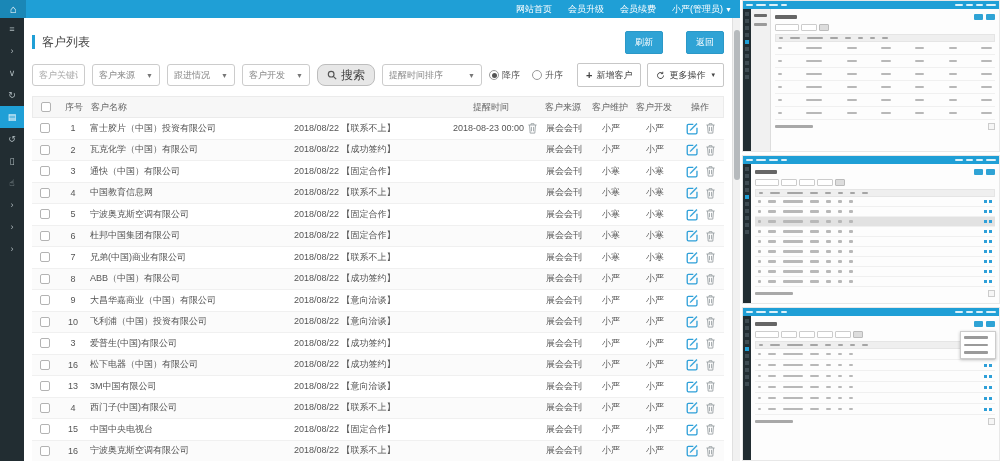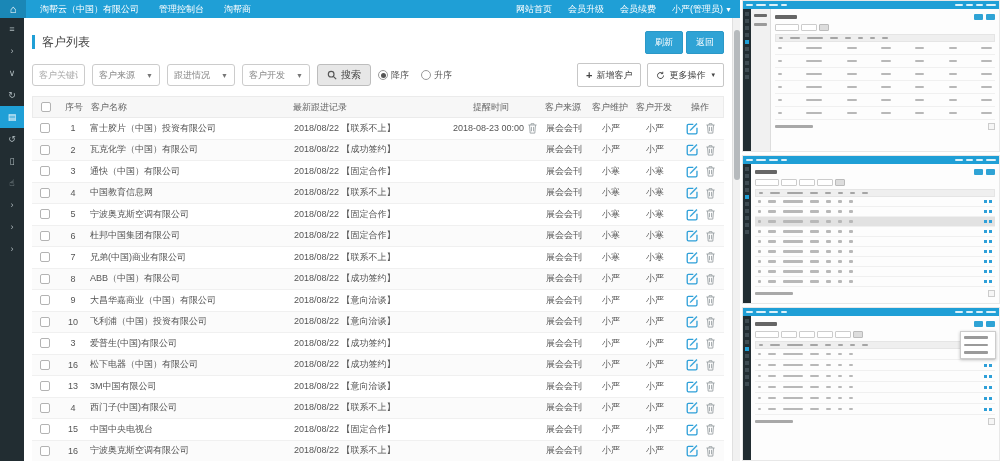--- a/index.html
+++ b/index.html
@@ -20,31 +20,31 @@
   .iconbar { width:24px; background:#222d32; display:flex; flex-direction:column; flex:0 0 auto; }
   .ic { height:22px; display:flex; align-items:center; justify-content:center; color:#aeb9bd; font-size:9px; }
   .ic.active { background:#1f9fd6; color:#fff; }
   .submenu { width:66px; background:#f4f4f4; border-right:1px solid #ddd; flex:0 0 auto; font-size:9px; }
   .submenu-item { padding:8px 6px; color:#555; cursor:pointer; }
   .submenu-item.active { background:#fff; color:#222; border-bottom:1px solid #e5e5e5; }
 
   .content { flex:1; position:relative; padding:0 8px; overflow:hidden; }
   .content-head { height:40px; display:flex; align-items:center; justify-content:space-between; padding-top:8px; }
   .page-title { font-size:12px; color:#444; border-left:3px solid #1f9fd6; padding-left:7px; line-height:14px;text-align:center; }
-  .head-btns { display:flex; gap:3px; }
+  .head-btns { display:flex; gap:23px; }
   .btn-blue { background:#2fa3d5; color:#fff; font-size:9px; padding:4px 9px; border-radius:2px; border:1px solid #2b98c7; cursor:pointer; }
 
   .filterbar { display:flex; align-items:center; gap:7px; margin:5px 0 9px; }
   .ctl { height:22px; border:1px solid #ccc; border-radius:3px; background:#fff; font-size:9px; color:#888; display:flex; align-items:center; padding:0 6px; }
   input.ctl { width:53px; color:#444; }
   input.ctl::placeholder { color:#aaa; }
   .sel { justify-content:space-between; }
   .sel .sel-caret { color:#777; font-size:7px; margin-left:8px; }
   .w66 { width:68px; } .w96 { width:100px; }
-  .btn-gray { height:22px; background:#e7e7e7; border:1px solid #bdbdbd; border-radius:3px; font-size:10px; color:#444; display:flex; align-items:center; gap:4px; padding:0 9px; cursor:pointer;text-align:center; }
+  .btn-gray { height:22px; background:#e7e7e7; border:1px solid #bdbdbd; border-radius:8px; font-size:12px; color:#444; display:flex; align-items:center; gap:4px; padding:0 9px; cursor:pointer;text-align:center; }
   .radio-group { display:flex; align-items:center; gap:12px; font-size:9px; color:#555; }
   .radio-opt { display:flex; align-items:center; gap:3px; cursor:pointer; }
   .radio { width:10px; height:10px; border:1px solid #999; border-radius:50%; background:#fff; display:flex; align-items:center; justify-content:center; }
   .radio.on::after { content:""; width:5px; height:5px; background:#555; border-radius:50%; }
   .right-btns { margin-left:auto; display:flex; gap:6px; }
   .btn-white { height:24px; background:#fff; border:1px solid #c7c7c7; border-radius:2px; font-size:9px; color:#444; display:flex; align-items:center; gap:4px; padding:0 8px; cursor:pointer; }
   .plus { font-weight:bold; font-size:11px; }
 
   .table-head { display:flex; background:#f7f7f7; border:1px solid #ebebeb; height:22px; align-items:center; }
   .cell { display:flex; align-items:center; font-size:9px; color:#555; overflow:hidden; white-space:nowrap; }
@@ -100,25 +100,20 @@
 </style>
 </head>
 <body>
 
 <div class="screen">
 
   <div class="main-page">
 
     <div class="topbar">
       <div class="home-btn">⌂</div>
-      <div class="top-left">
-        <span class="top-item">淘帮云（中国）有限公司</span>
-        <span class="top-item">管理控制台</span>
-        <span class="top-item">淘帮商</span>
-      </div>
       <div class="top-right">
         <span class="top-item">网站首页</span>
         <span class="top-item">会员升级</span>
         <span class="top-item">会员续费</span>
         <span class="top-item"><span>小严(管理员)</span><span class="caret">▼</span></span>
       </div>
     </div>
 
     <div class="below">
 
@@ -161,20 +156,24 @@
               <span>客户开发</span>
               <span class="sel-caret">▼</span>
             </div>
           <button class="btn-gray">
             <svg width="10" height="10" viewBox="0 0 12 12">
                 <circle cx="5" cy="5" r="3.4" fill="none" stroke="#555" stroke-width="1.4"></circle>
                 <path d="M7.6 7.6 11 11" stroke="#555" stroke-width="1.4"></path>
               </svg>
             <span>搜索</span>
           </button>
+          <div class="ctl sel w96">
+              <span>提醒时间排序</span>
+              <span class="sel-caret">▼</span>
+            </div>
           <div class="radio-group">
             <span class="radio-opt">
                 <span class="radio on"></span>
                 <span>降序</span>
               </span>
             <span class="radio-opt">
                 <span class="radio"></span>
                 <span>升序</span>
               </span>
           </div>
@@ -192,21 +191,20 @@
             </button>
           </div>
         </div>
 
         <div class="table-head">
           <div class="cell c-check">
               <span class="cb"></span>
             </div>
           <div class="cell c-no">序号</div>
           <div class="cell c-name">客户名称</div>
-          <div class="cell c-rec">最新跟进记录</div>
           <div class="cell c-rem">提醒时间</div>
           <div class="cell c-src">客户来源</div>
           <div class="cell c-mnt">客户维护</div>
           <div class="cell c-dev">客户开发</div>
           <div class="cell c-op">操作</div>
         </div>
         <div id="tbody">
             <div class="trow">
               <div class="cell c-check">
                 <span class="cb"></span>

